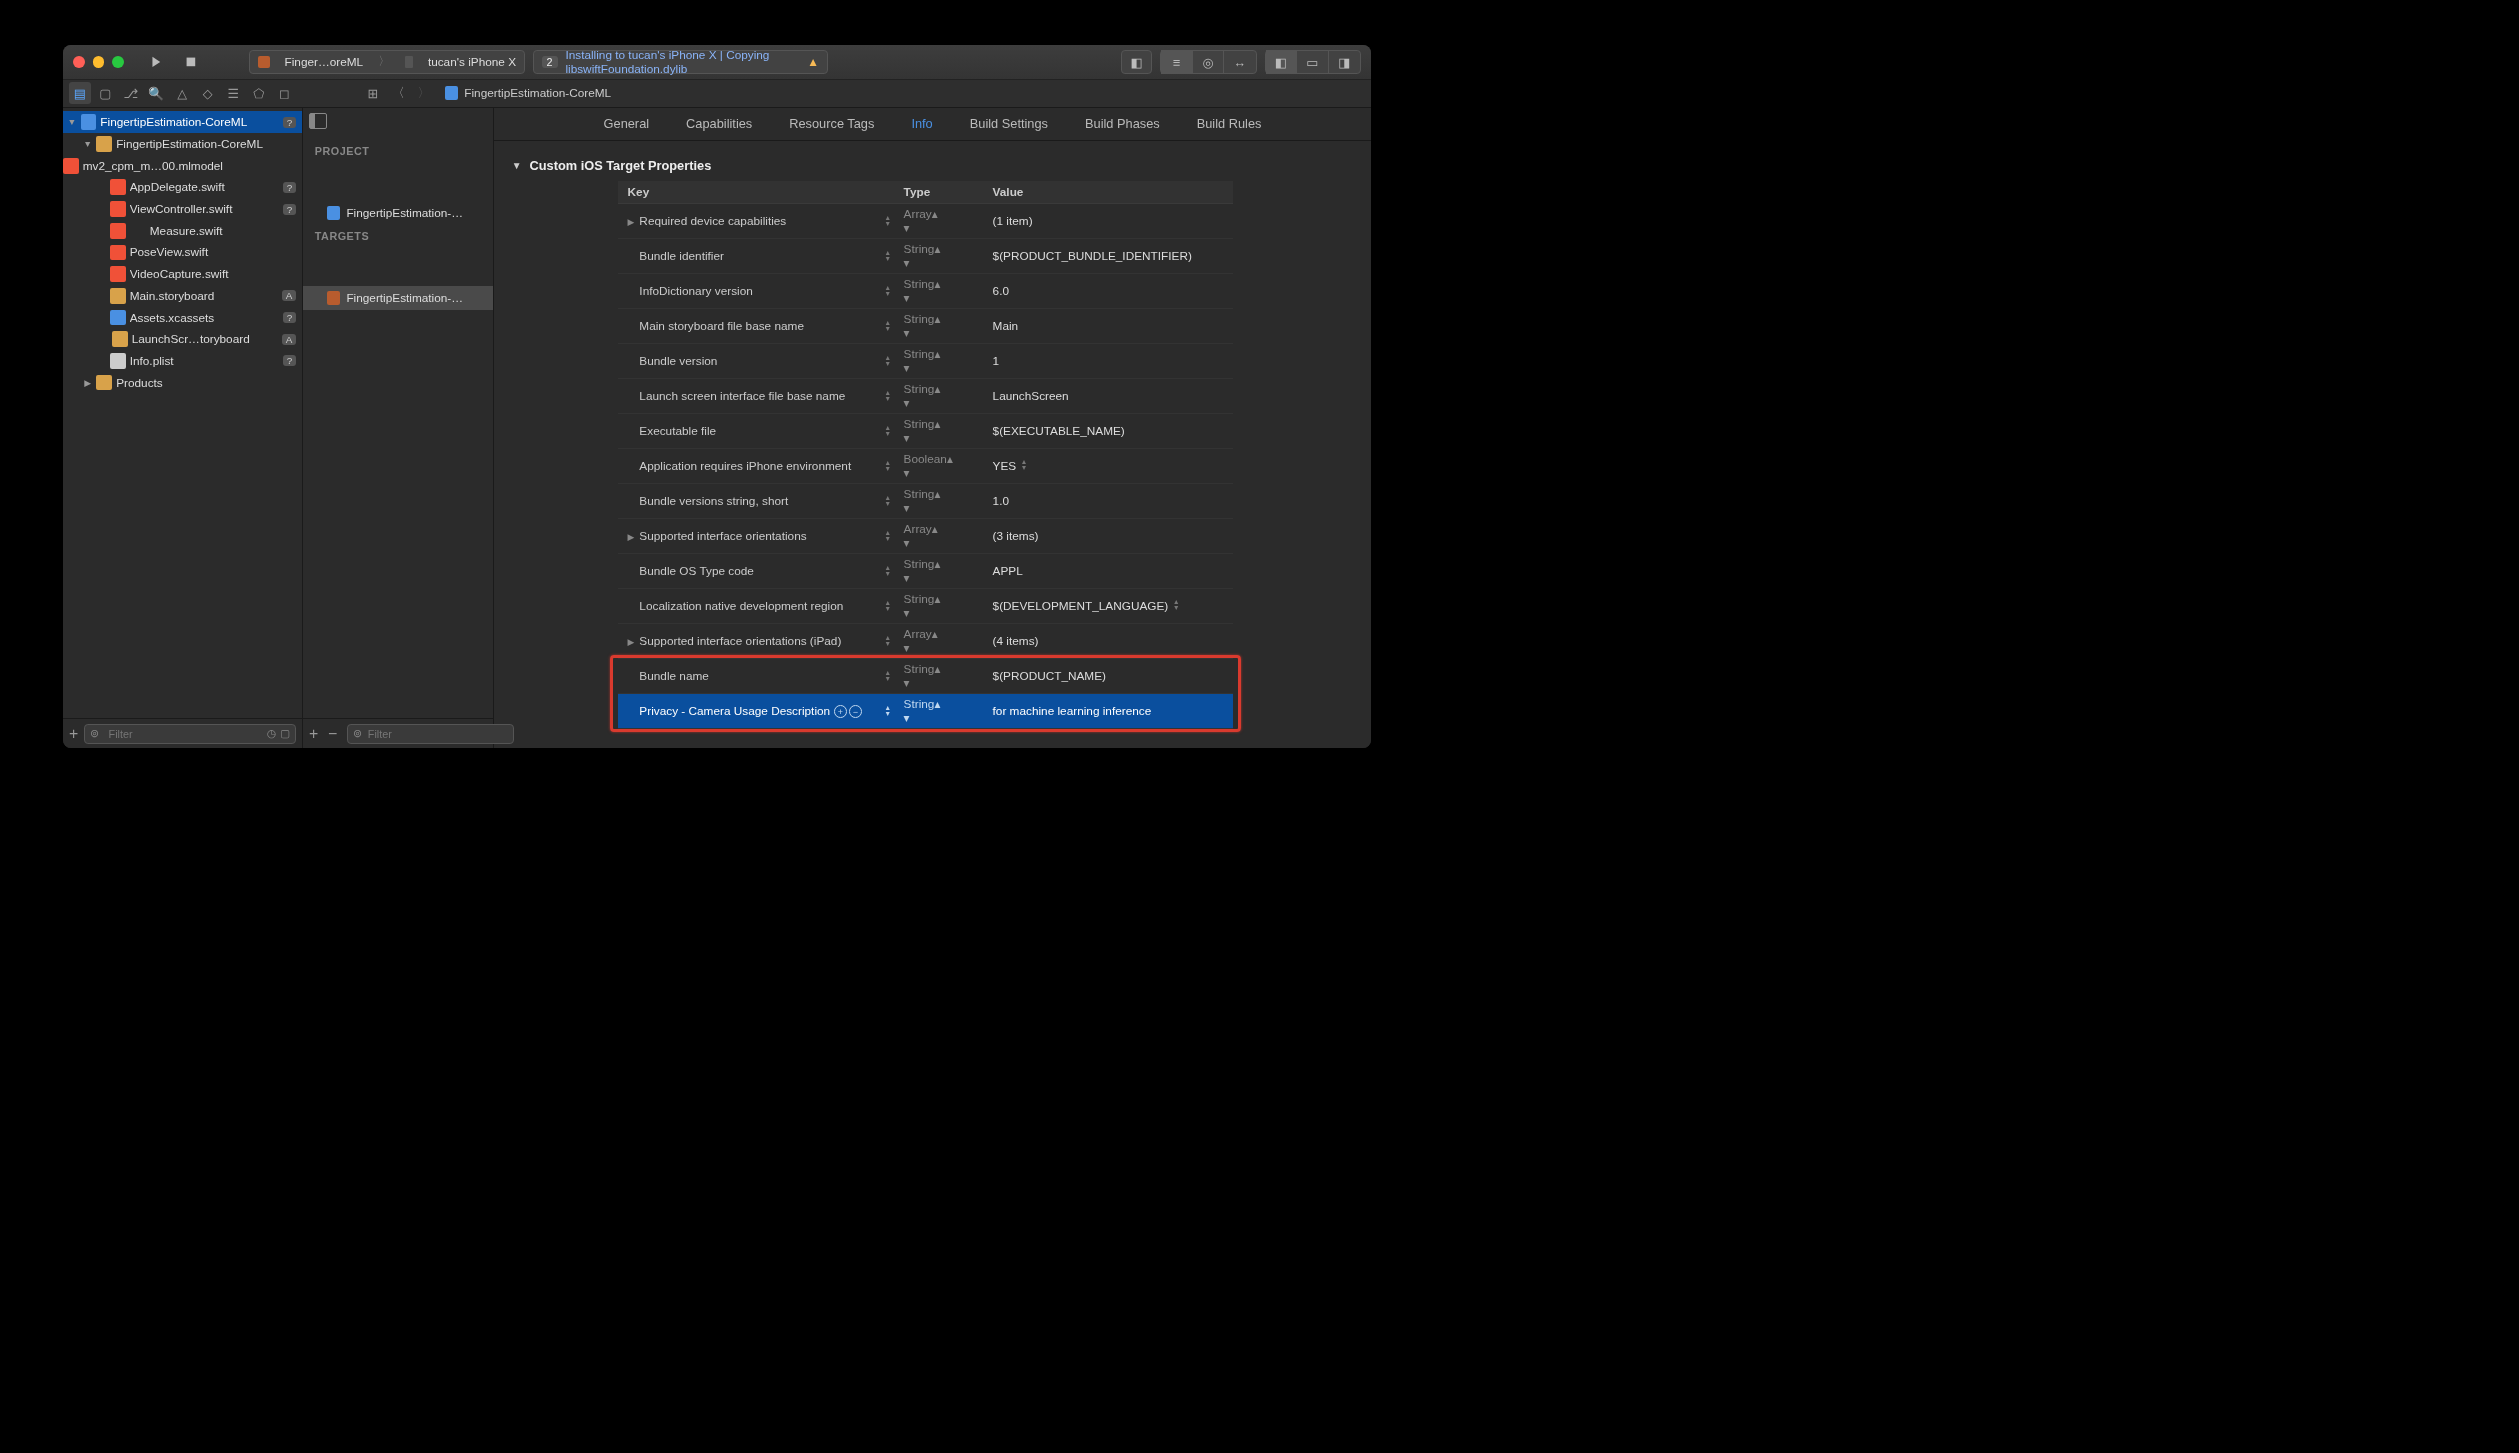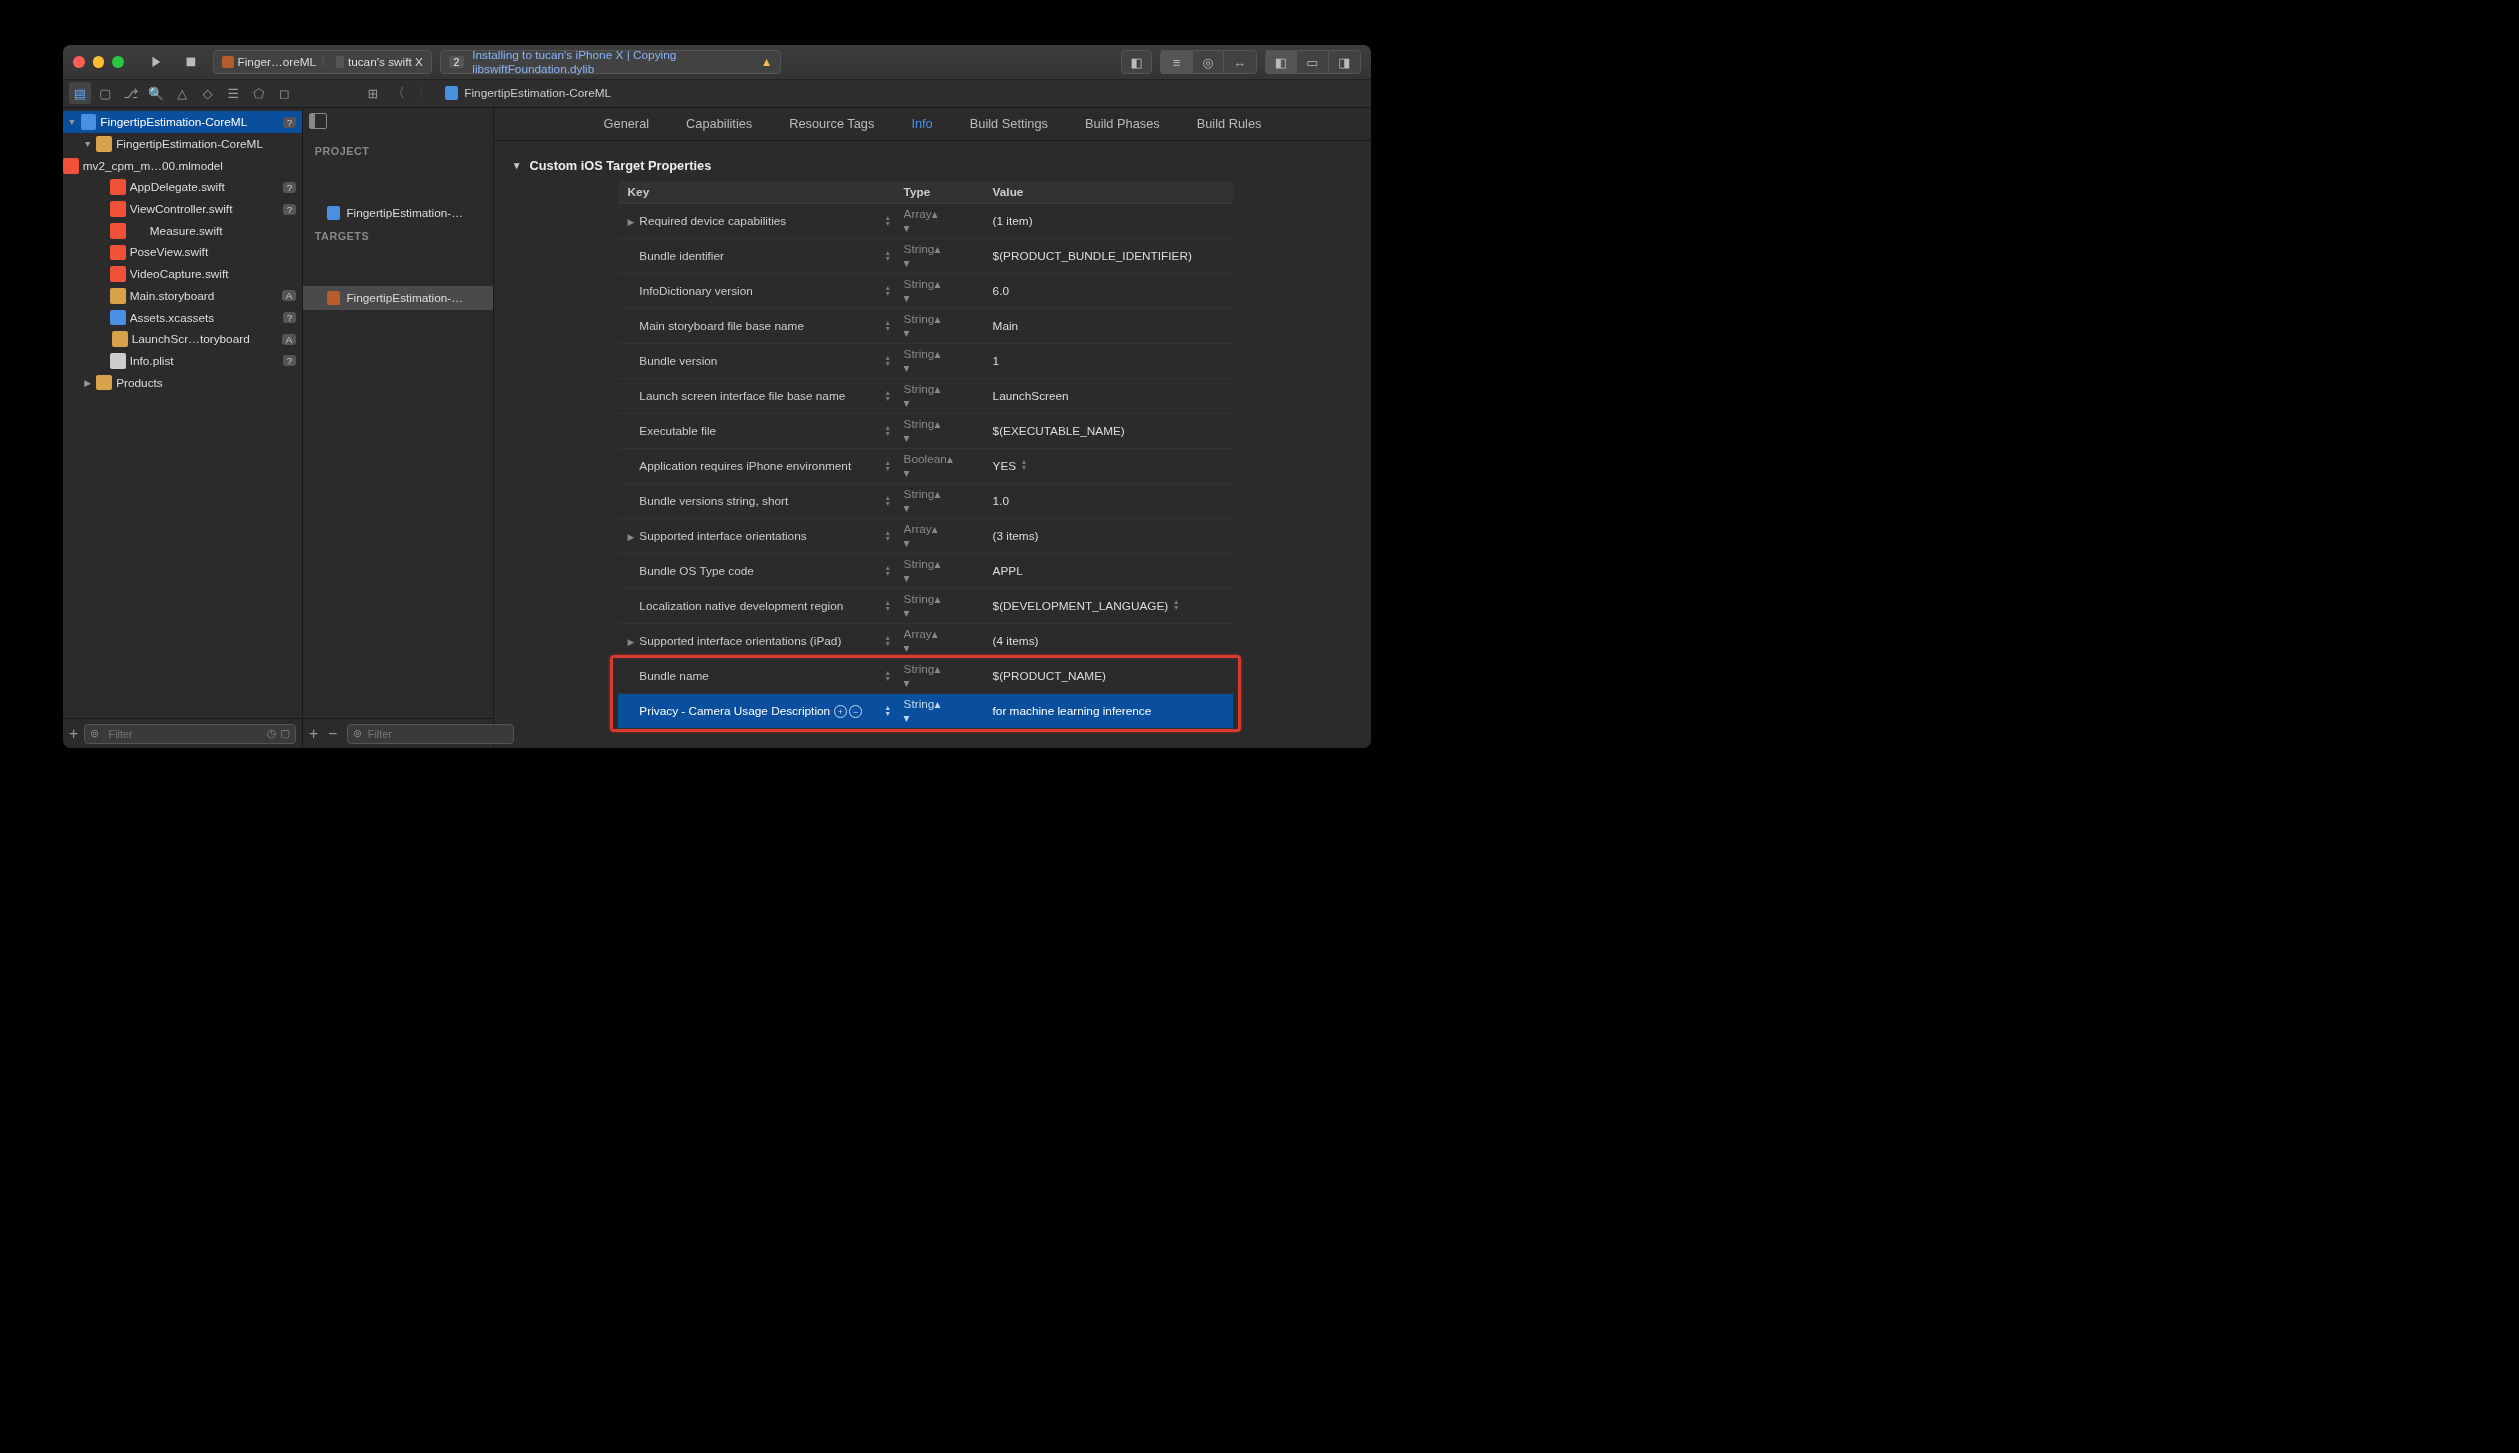--- a/index.html
+++ b/index.html
@@ -49,21 +49,22 @@
 .tb-btn svg { width: 13.8px; height: 13.8px; fill: #bbb; }
 .scheme-box {
   display: flex; align-items: center;
   background: #424242;
   border: 1px solid #555;
   border-radius: 3.9px;
   height: 23.6px;
   padding: 0 7.9px;
   font-size: 11.8px;
   color: #ddd;
-  gap: 4px;
+  gap: 15px;
+  margin-left: 36px;
 }
 .scheme-sep { color: #777; }
 .activity {
   flex: 1;
   display: flex;
   align-items: center;
   background: #424242;
   border: 1px solid #555;
   border-radius: 3.9px;
   height: 23.6px;
@@ -359,21 +360,21 @@
     <div class="tb-btn">
       <svg viewBox="0 0 16 16">
           <rect x="3" y="3" width="10" height="10"></rect>
         </svg>
     </div>
     <div class="scheme-box">
       <span style="width:11.8px;height:11.8px;background:#b85c2e;border-radius:2px"></span>
       <span>Finger…oreML</span>
       <span class="scheme-sep">〉</span>
       <span style="width:7.9px;height:11.8px;background:#555;border-radius:1px"></span>
-      <span>tucan's swift X</span>
+      <span>tucan's iPhone X</span>
     </div>
     <div class="activity">
       <span class="badge">2</span>
       <span>Installing to tucan's iPhone X | Copying libswiftFoundation.dylib</span>
       <span class="warn">▲</span>
     </div>
     <div style="flex:1"></div>
     <div class="tb-single">◧</div>
     <div class="tb-group">
       <div class="tb-item active">≡</div>

